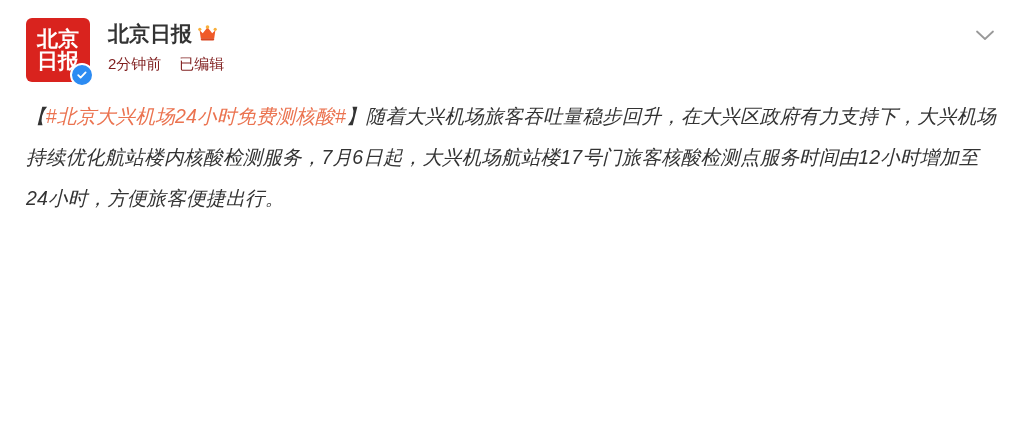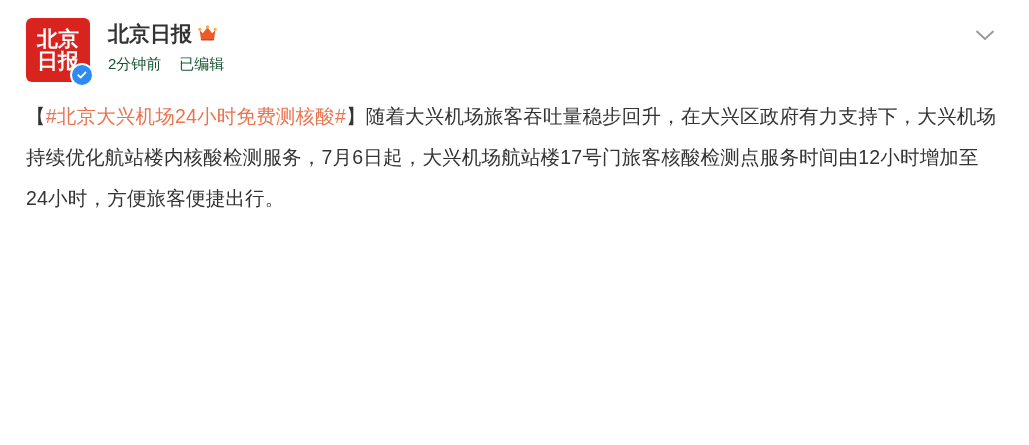--- a/index.html
+++ b/index.html
@@ -90,37 +90,38 @@
   .crown-icon {
     display: inline-flex;
     align-items: center;
   }
   .sub-row {
     display: flex;
     align-items: center;
     gap: 18px;
     margin-top: 7px;
     font-size: 15px;
-    color: #14532d;
+    color: #7f1d1d;
   }
   .sub-row span { line-height: 1.3; }
   .chevron {
     position: absolute;
     top: 22px;
     right: 26px;
     width: 26px;
     height: 26px;
     cursor: pointer;
   }
   .content {
     margin-top: 14px;
     font-size: 19.5px;
     line-height: 41px;
     color: #333333;
     letter-spacing: 0.2px;
+    font-style: italic;
   }
   .content p { margin: 0; }
   .content p + p { margin-top: 24px; }
   .topic-link {
     color: #eb7350;
     cursor: pointer;
   }
 </style>
 </head>
 <body>

